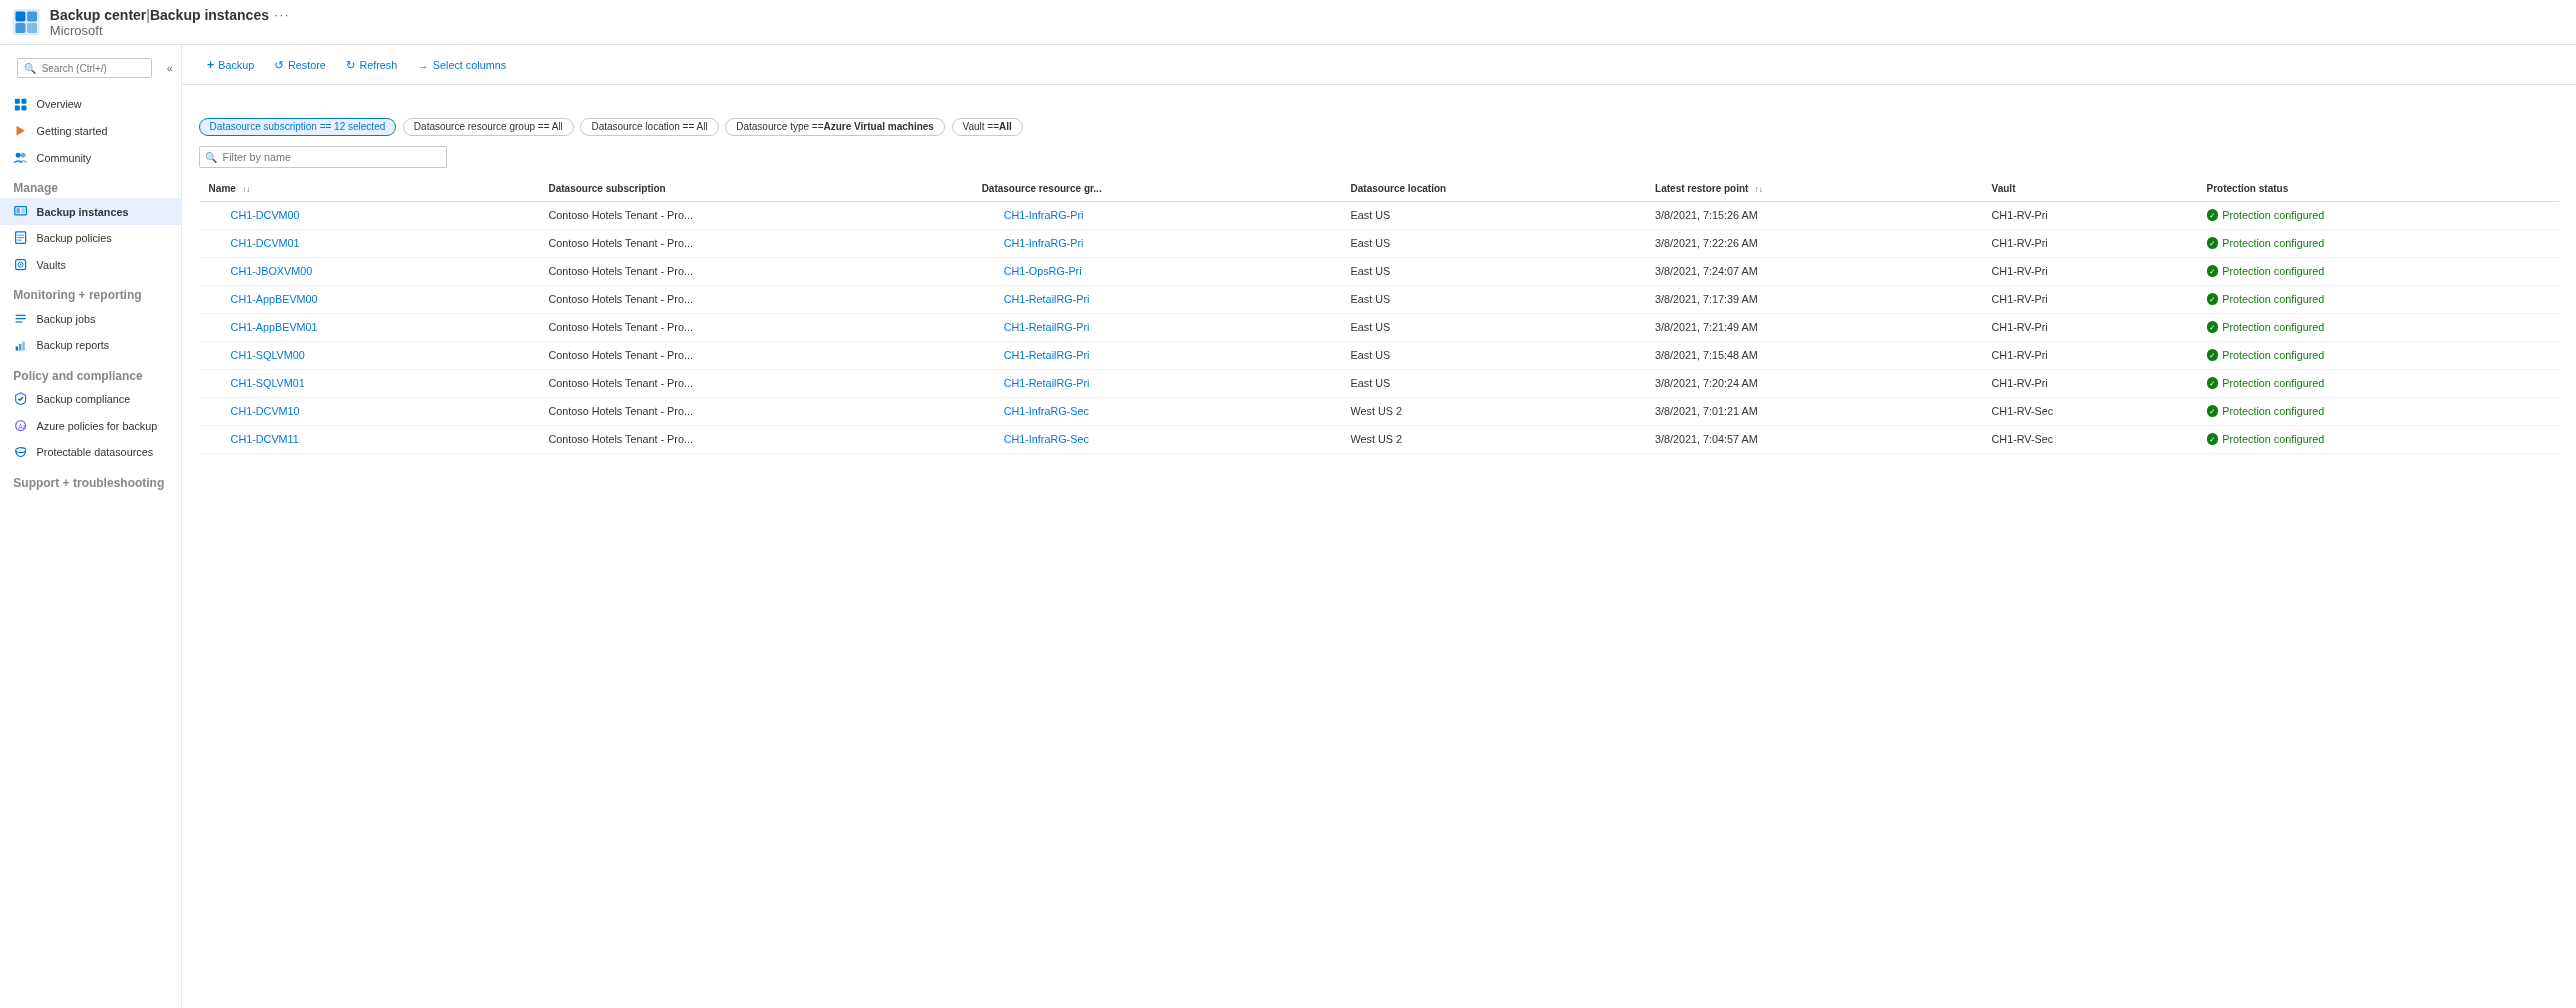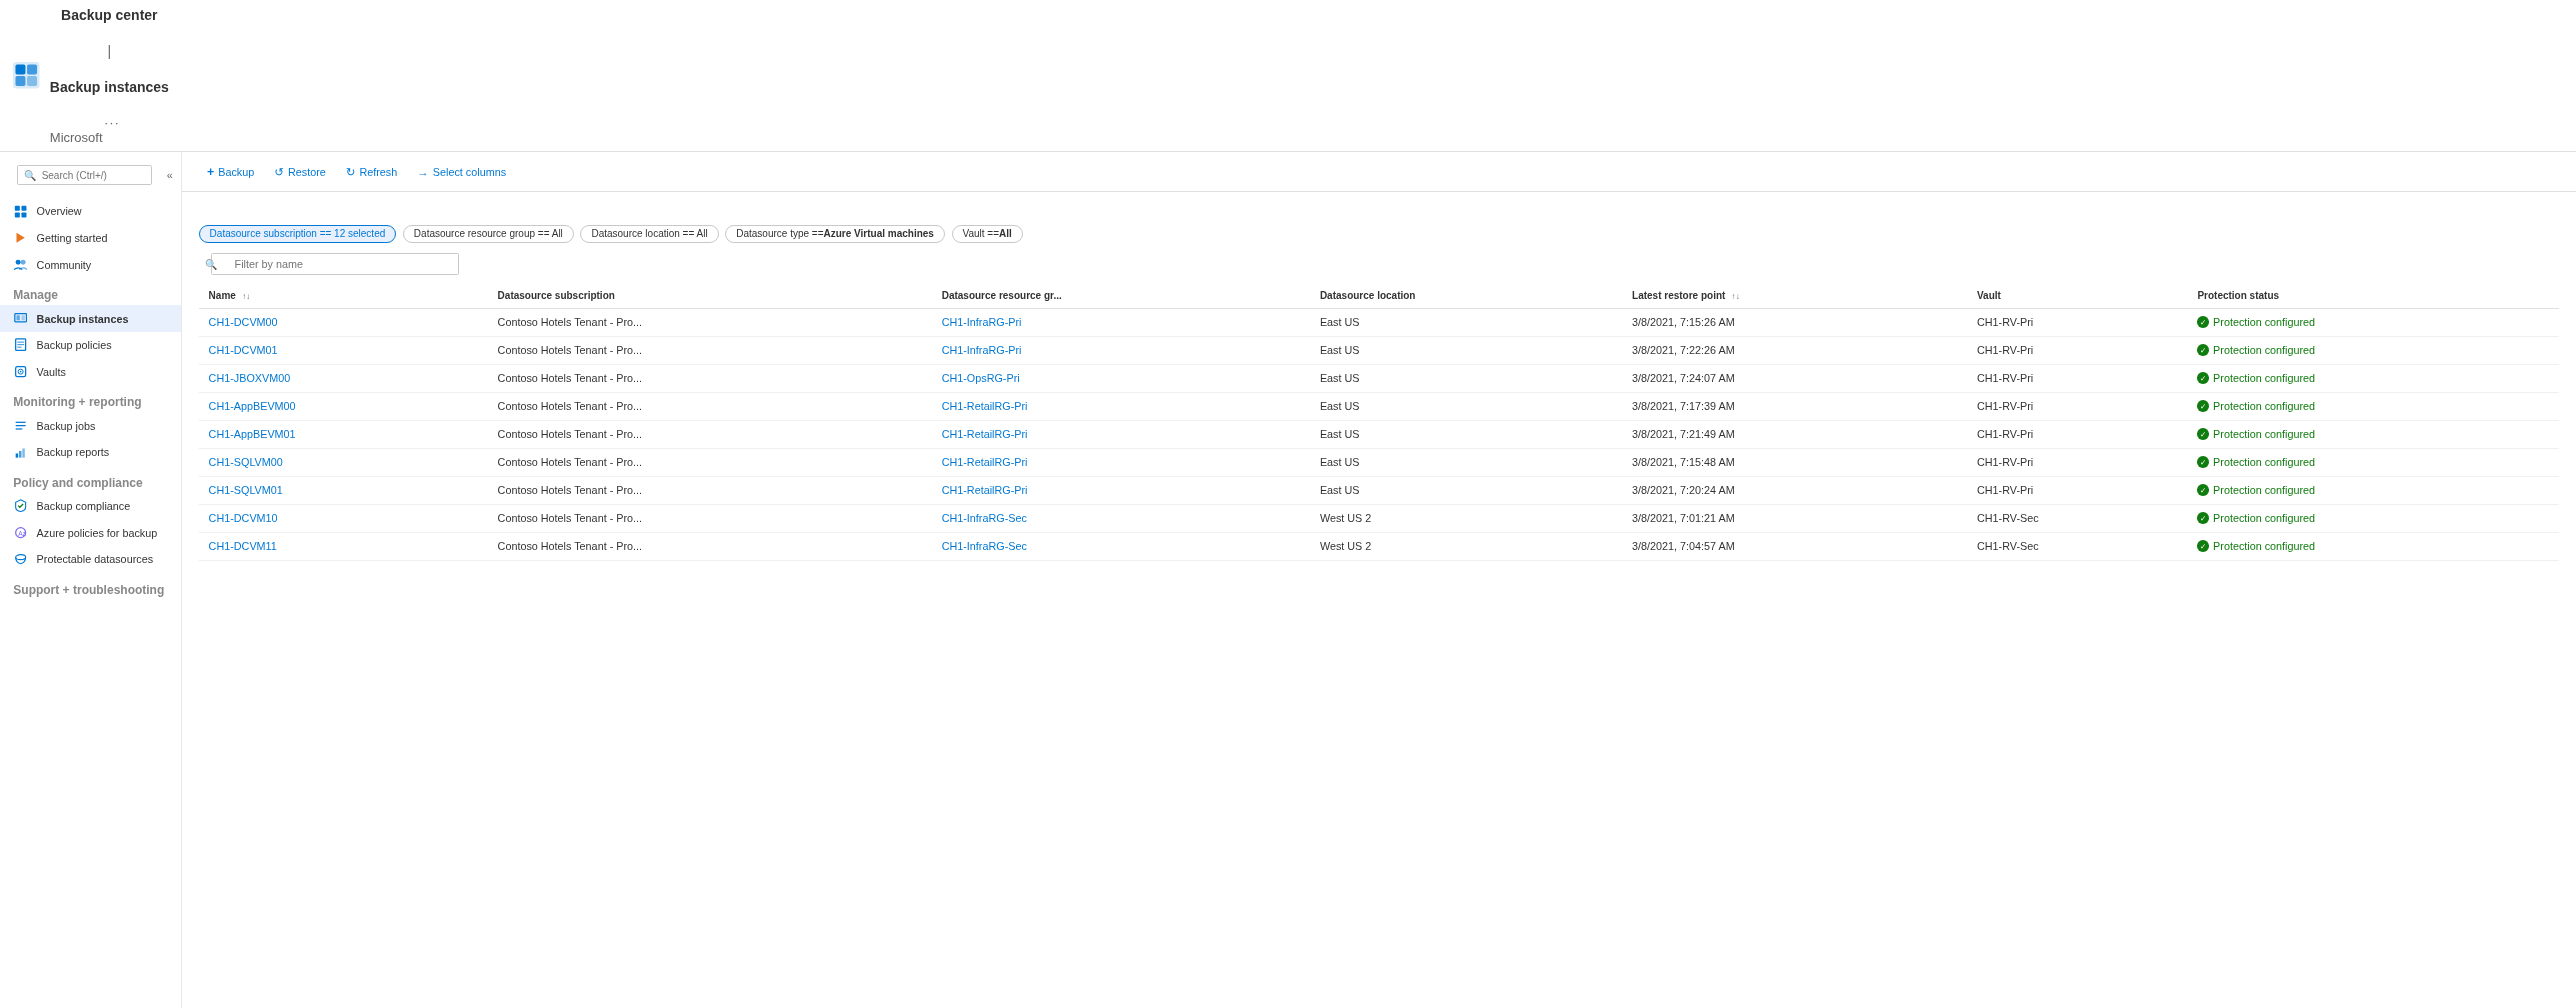--- a/index.html
+++ b/index.html
@@ -31,53 +31,53 @@
     .toolbar { display: flex; align-items: center; padding: 8.3px 16.6px; border-bottom: 0.8px solid #e0e0e0; gap: 3.3px; background: #fff; }
     .toolbar-btn { display: flex; align-items: center; gap: 4.1px; padding: 4.1px 8.3px; cursor: pointer; font-size: 10.8px; color: #0078d4; background: none; border: none; border-radius: 1.7px; }
 
     
     .filters-area { padding: 10px 16.6px; display: flex; flex-wrap: wrap; gap: 6.6px; }
     .filter-chip { display: inline-flex; align-items: center; border: 0.8px solid #c8c8c8; border-radius: 13.3px; padding: 2.5px 10px; font-size: 10px; cursor: pointer; background: #fff; color: #333; margin-top: 23px; }
     .filter-chip.active { background: #e8f0fe; border-color: #0078d4; color: #0078d4; }
 
     
     .name-filter { margin: 0 16.6px 8.3px; }
-    .name-filter input { border: 0.8px solid #c8c8c8; border-radius: 1.7px; padding: 4.1px 8.3px 4.1px 25px; font-size: 10.8px; width: 248px; outline: none; margin-left: 12px; }
+    .name-filter input { border: 0.8px solid #c8c8c8; border-radius: 1.7px; padding: 4.1px 8.3px 4.1px 25px; font-size: 10.8px; width: 248px; outline: none; }
     .name-filter-wrap { position: relative; display: inline-block; }
     .name-filter-wrap .search-ico { position: absolute; left: 6.6px; top: 50%; transform: translateY(-50%); color: #666; font-size: 10px; }
 
     
     .items-count { padding: 3.3px 16.6px 6.6px; font-size: 10.8px; color: #333; }
 
     
     .table-wrap { padding: 0 16.6px; }
     table { width: 100%; border-collapse: collapse; }
     thead th { text-align: left; padding: 6.6px 10px; font-size: 10px; font-weight: 600; color: #333; border-bottom: 0.8px solid #e0e0e0; white-space: nowrap; }
     thead th .sort-ico { font-size: 8.3px; color: #666; margin-left: 3.3px; }
     tbody tr { border-bottom: 0.8px solid #f0f0f0; }
     tbody td { padding: 7.5px 10px; font-size: 10.8px; color: #333; }
-    .link-blue { color: #0078d4; text-decoration: none; cursor: pointer; }
+    .link-blue { color: #0078d4; text-decoration: none; cursor: pointer; margin-left: 22px; }
     .protection-ok { display: flex; align-items: center; gap: 4.1px; color: #107c10; }
     .check-circle { width: 11.6px; height: 11.6px; border-radius: 50%; background: #107c10; display: inline-flex; align-items: center; justify-content: center; color: #fff; font-size: 7.5px; flex-shrink: 0; }
   </style>
 </head>
 <body>
 
 <div class="header">
   <div class="header-icon">
     <svg width="26.5" height="26.5" viewBox="0 0 32 32">
       <rect width="32" height="32" rx="4" fill="#0078d4" opacity="0.15"></rect>
       <rect x="3" y="3" width="12" height="12" rx="2" fill="#0078d4"></rect>
       <rect x="17" y="3" width="12" height="12" rx="2" fill="#0078d4" opacity="0.7"></rect>
       <rect x="3" y="17" width="12" height="12" rx="2" fill="#0078d4" opacity="0.7"></rect>
       <rect x="17" y="17" width="12" height="12" rx="2" fill="#0078d4" opacity="0.4"></rect>
     </svg>
   </div>
   <div>
-    <div style="display:flex; align-items:center; gap:20px;flex-direction:column;">
+    <div style="display:flex; align-items:center; gap:0;">
       <span style="font-size:14px; font-weight:600;">Backup center</span>
       <span style="font-size:14px; color:#666; font-weight:300;">|</span>
       <span style="font-size:14px; font-weight:600;">Backup instances</span>
       <span style="font-size:13.3px; color:#666; cursor:pointer; margin-left:5px; letter-spacing:0.8px;">···</span>
     </div>
     <span class="header-microsoft">Microsoft</span>
   </div>
 </div>
 
 <div class="main-layout">

